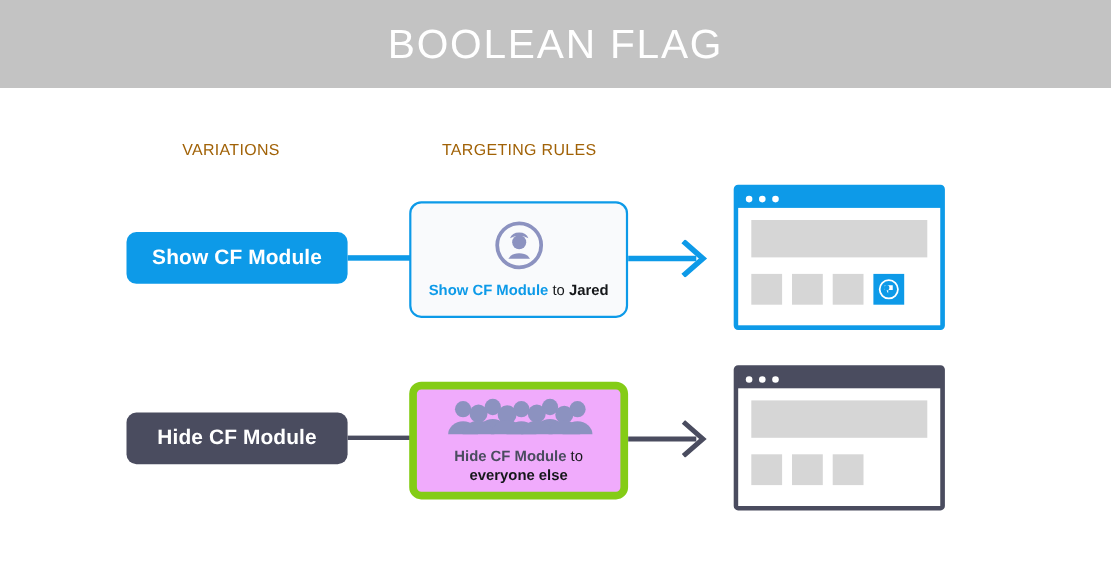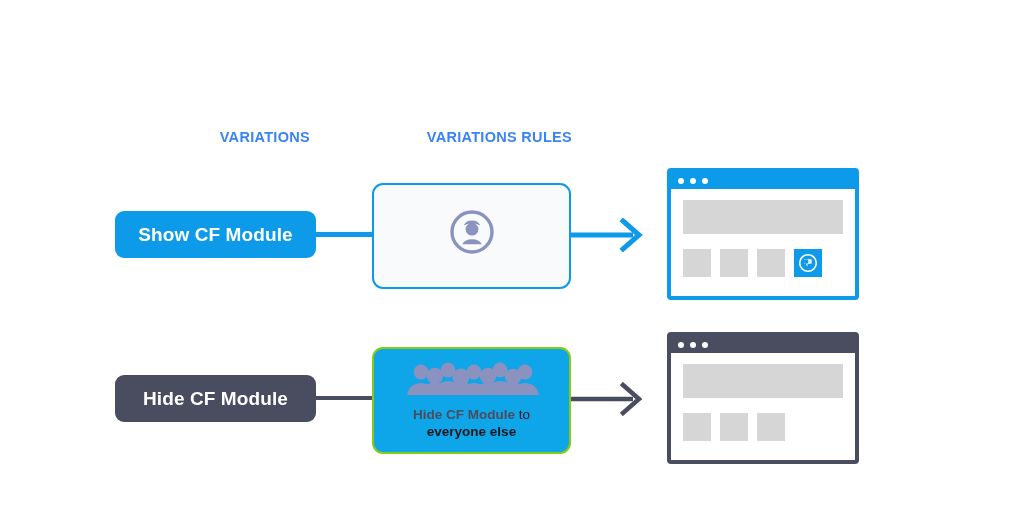--- a/index.html
+++ b/index.html
@@ -36,24 +36,24 @@
     font-weight: 400;
     letter-spacing: 1.6px;
     line-height: 1;
   }
 
   
   .col-head {
     position: absolute;
     top: 129px;
     font-size: 14.5px;
-    font-weight: bold;
-    color: #3b82f6;
+    font-weight: normal;
+    color: #a16207;
     letter-spacing: 0.3px;
-    text-align: right;
+    text-align: center;
     white-space: nowrap;
   }
   .col-head.variations    { left: 110px; width: 200px; }
   .col-head.targeting     { left: 372px; width: 200px; }
   .col-head.results       { left: 659px; width: 200px; }
 
   
   .row { position: absolute; left: 0; width: 954px; }
   .row-1 { top: 160px; height: 140px; }
   .row-2 { top: 324px; height: 140px; }
@@ -97,21 +97,21 @@
     width: 199px;
     height: 106px;
     border-radius: 11px;
     background: #f9fafc;
     display: flex;
     flex-direction: column;
     align-items: center;
     justify-content: center;
   }
   .card.blue  { border: 2px solid #0d9ae8; }
-  .card.slate { border: 2px solid #84cc16; background: #0ea5e9; }
+  .card.slate { border: 7px solid #84cc16; background: #f0abfc; }
   .row-2 .card { top: 23px; height: 107px; }
 
   .card-icon {
     display: block;
     line-height: 0;
     margin-bottom: 9px;
   }
   .row-2 .card-icon { margin-bottom: 11px; }
 
   .card-text {
@@ -188,41 +188,47 @@
     display: flex;
     align-items: center;
     justify-content: center;
   }
 </style>
 </head>
 <body>
 
 <div class="page">
 
+  <div class="banner">
+    <div class="banner-title">BOOLEAN FLAG</div>
+  </div>
 
   <div class="col-head variations">VARIATIONS</div>
-  <div class="col-head targeting">VARIATIONS RULES</div>
+  <div class="col-head targeting">TARGETING RULES</div>
 
   <div class="row row-1">
 
     <div class="pill blue">
       <span>Show CF Module</span>
     </div>
 
     <div class="connector blue"></div>
 
     <div class="card blue">
       <span class="card-icon">
         <svg width="46" height="46" viewBox="0 0 46 46">
           <circle cx="23" cy="23" r="20" fill="none" stroke="#8c92c0" stroke-width="3.4"></circle>
           <path d="M13.2 35.2 a10.6 8.2 0 0 1 19.6 0" fill="#8c92c0"></path>
           <circle cx="23" cy="20.2" r="6.4" fill="#8c92c0"></circle>
           <path d="M14.6 16.6 a8.8 7.4 0 0 1 16.8 0 a12 7 0 0 0 -16.8 0 z" fill="#8c92c0"></path>
         </svg>
       </span>
+      <div class="card-text">
+        <span class="hl-blue">Show CF Module</span><span> to </span><span class="strong">Jared</span>
+      </div>
     </div>
 
     <div class="arrow">
       <svg width="76" height="34" viewBox="0 0 76 34">
         <line x1="0" y1="17" x2="62" y2="17" stroke="#0d9ae8" stroke-width="5"></line>
         <polyline points="52,3 68,17 52,31" fill="none" stroke="#0d9ae8" stroke-width="5" stroke-linecap="square" stroke-linejoin="miter"></polyline>
       </svg>
     </div>
 
     <div class="browser blue">

